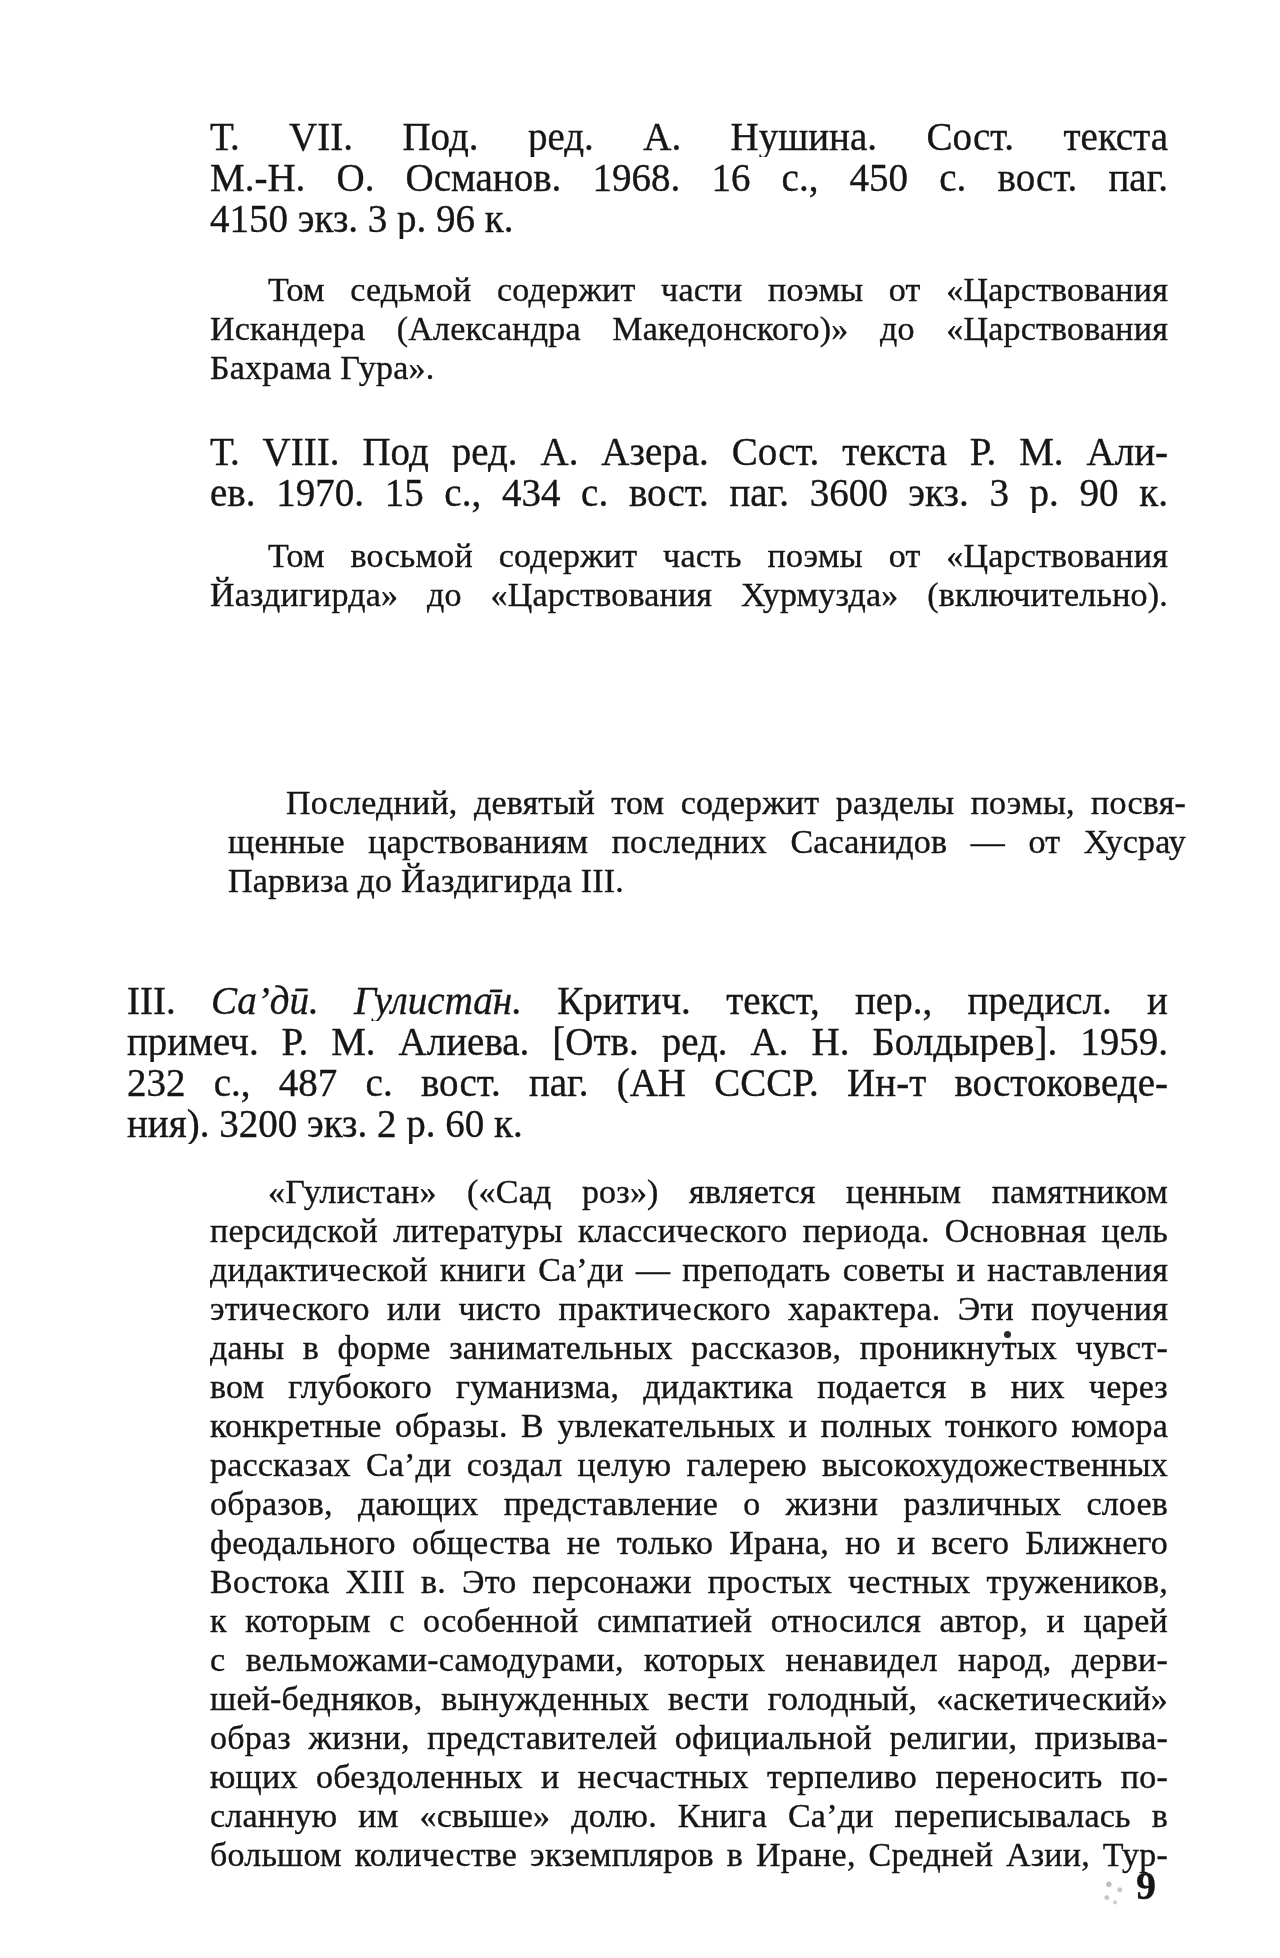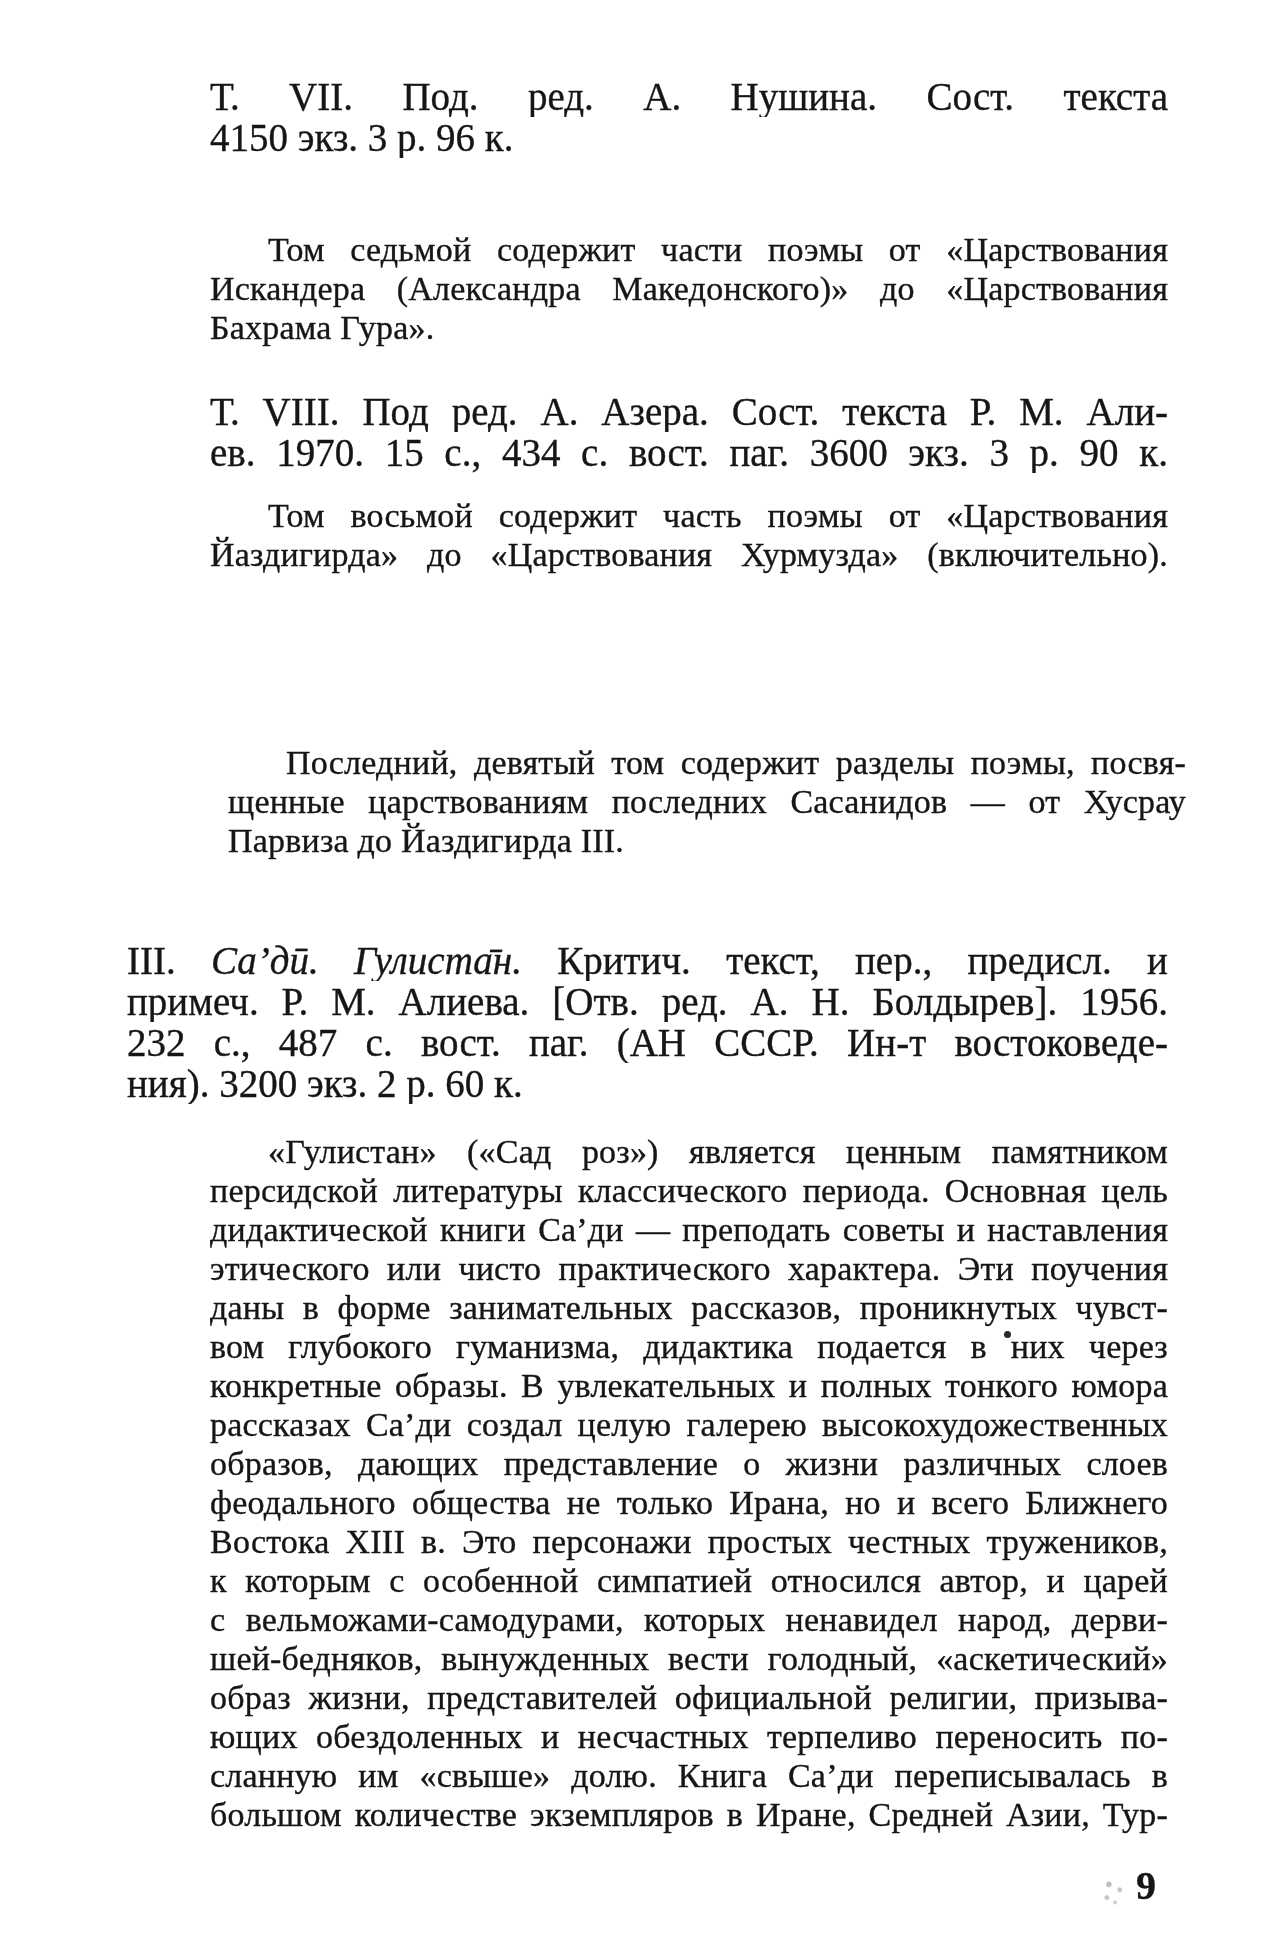--- a/index.html
+++ b/index.html
@@ -7,21 +7,21 @@
     position: relative;
     width: 1280px;
     height: 1958px;
     margin: 0 auto;
     background: #ffffff;
     color: #161616;
     font-family: "Liberation Serif", "DejaVu Serif", serif;
     -webkit-text-stroke: 0.35px #161616;
     overflow: hidden;
   }
-  .block { position: absolute; }
+  .block { position: absolute; margin-top: 40px; }
   .entry { font-size: 39px; line-height: 41px; }
   .entry .ln { height: 41px; }
   .annotation { font-size: 34px; line-height: 39px; letter-spacing: 0.2px; }
   .annotation .ln { height: 39px; }
   .ln { overflow: hidden; white-space: normal; }
   
   .j { text-align: justify; }
   .j::after { content: ""; display: inline-block; width: 100%; height: 0; vertical-align: top; }
   .indent { text-indent: 58px; }
   .it { font-style: italic; }
@@ -50,20 +50,21 @@
     opacity: 0.95;
   }
 </style>
 </head>
 <body>
 
 <div class="page">
 
   <section class="block entry" style="top:76px; left:210px; width:958px;">
     <div class="ln j">Т. VII. Под. ред. А. Нушина. Сост. текста</div>
+    <div class="ln j">М.-Н. О. Османов. 1968. 16 с., 450 с. вост. паг.</div>
     <div class="ln">4150 экз. 3 р. 96 к.</div>
   </section>
 
   <section class="block annotation" style="top:230px; left:210px; width:958px;">
     <div class="ln j indent">Том седьмой содержит части поэмы от «Царствования</div>
     <div class="ln j">Искандера (Александра Македонского)» до «Царствования</div>
     <div class="ln">Бахрама Гура».</div>
   </section>
 
   <section class="block entry" style="top:391px; left:210px; width:958px;">
@@ -80,21 +81,21 @@
   </section>
 
   <section class="block annotation" style="top:743px; left:228px; width:958px;">
     <div class="ln j indent">Последний, девятый том содержит разделы поэмы, посвя-</div>
     <div class="ln j">щенные царствованиям последних Сасанидов — от Хусрау</div>
     <div class="ln">Парвиза до Йаздигирда III.</div>
   </section>
 
   <section class="block entry" style="top:940px; left:127px; width:1041px;">
     <div class="ln j"><span>III. </span><span class="it">Са’дӣ. Гулиста̄н.</span><span> Критич. текст, пер., предисл. и</span></div>
-    <div class="ln j">примеч. Р. М. Алиева. [Отв. ред. А. Н. Болдырев]. 1956.</div>
+    <div class="ln j">примеч. Р. М. Алиева. [Отв. ред. А. Н. Болдырев]. 1959.</div>
     <div class="ln j">232 с., 487 с. вост. паг. (АН СССР. Ин-т востоковеде-</div>
     <div class="ln">ния). 3200 экз. 2 р. 60 к.</div>
   </section>
 
   <section class="block annotation" style="top:1132px; left:210px; width:958px;">
     <div class="ln j indent">«Гулистан» («Сад роз») является ценным памятником</div>
     <div class="ln j">персидской литературы классического периода. Основная цель</div>
     <div class="ln j">дидактической книги Са’ди — преподать советы и наставления</div>
     <div class="ln j">этического или чисто практического характера. Эти поучения</div>
     <div class="ln j">даны в форме занимательных рассказов, проникнутых чувст-</div>

